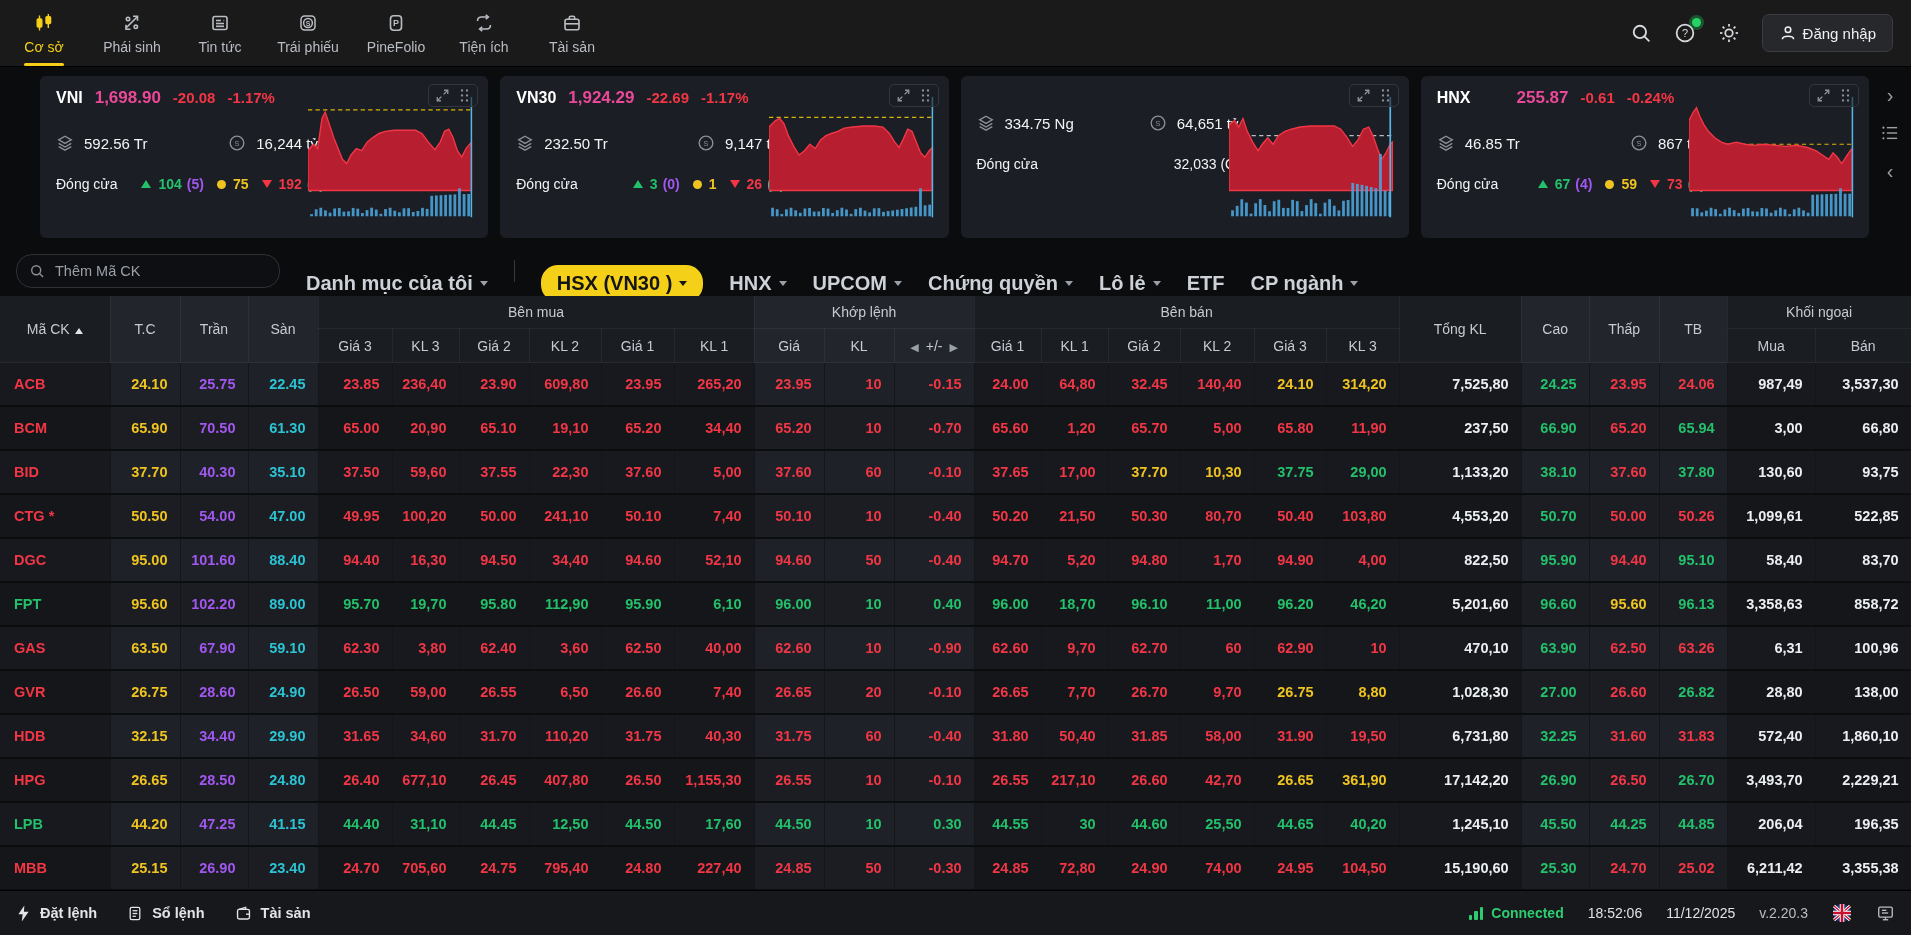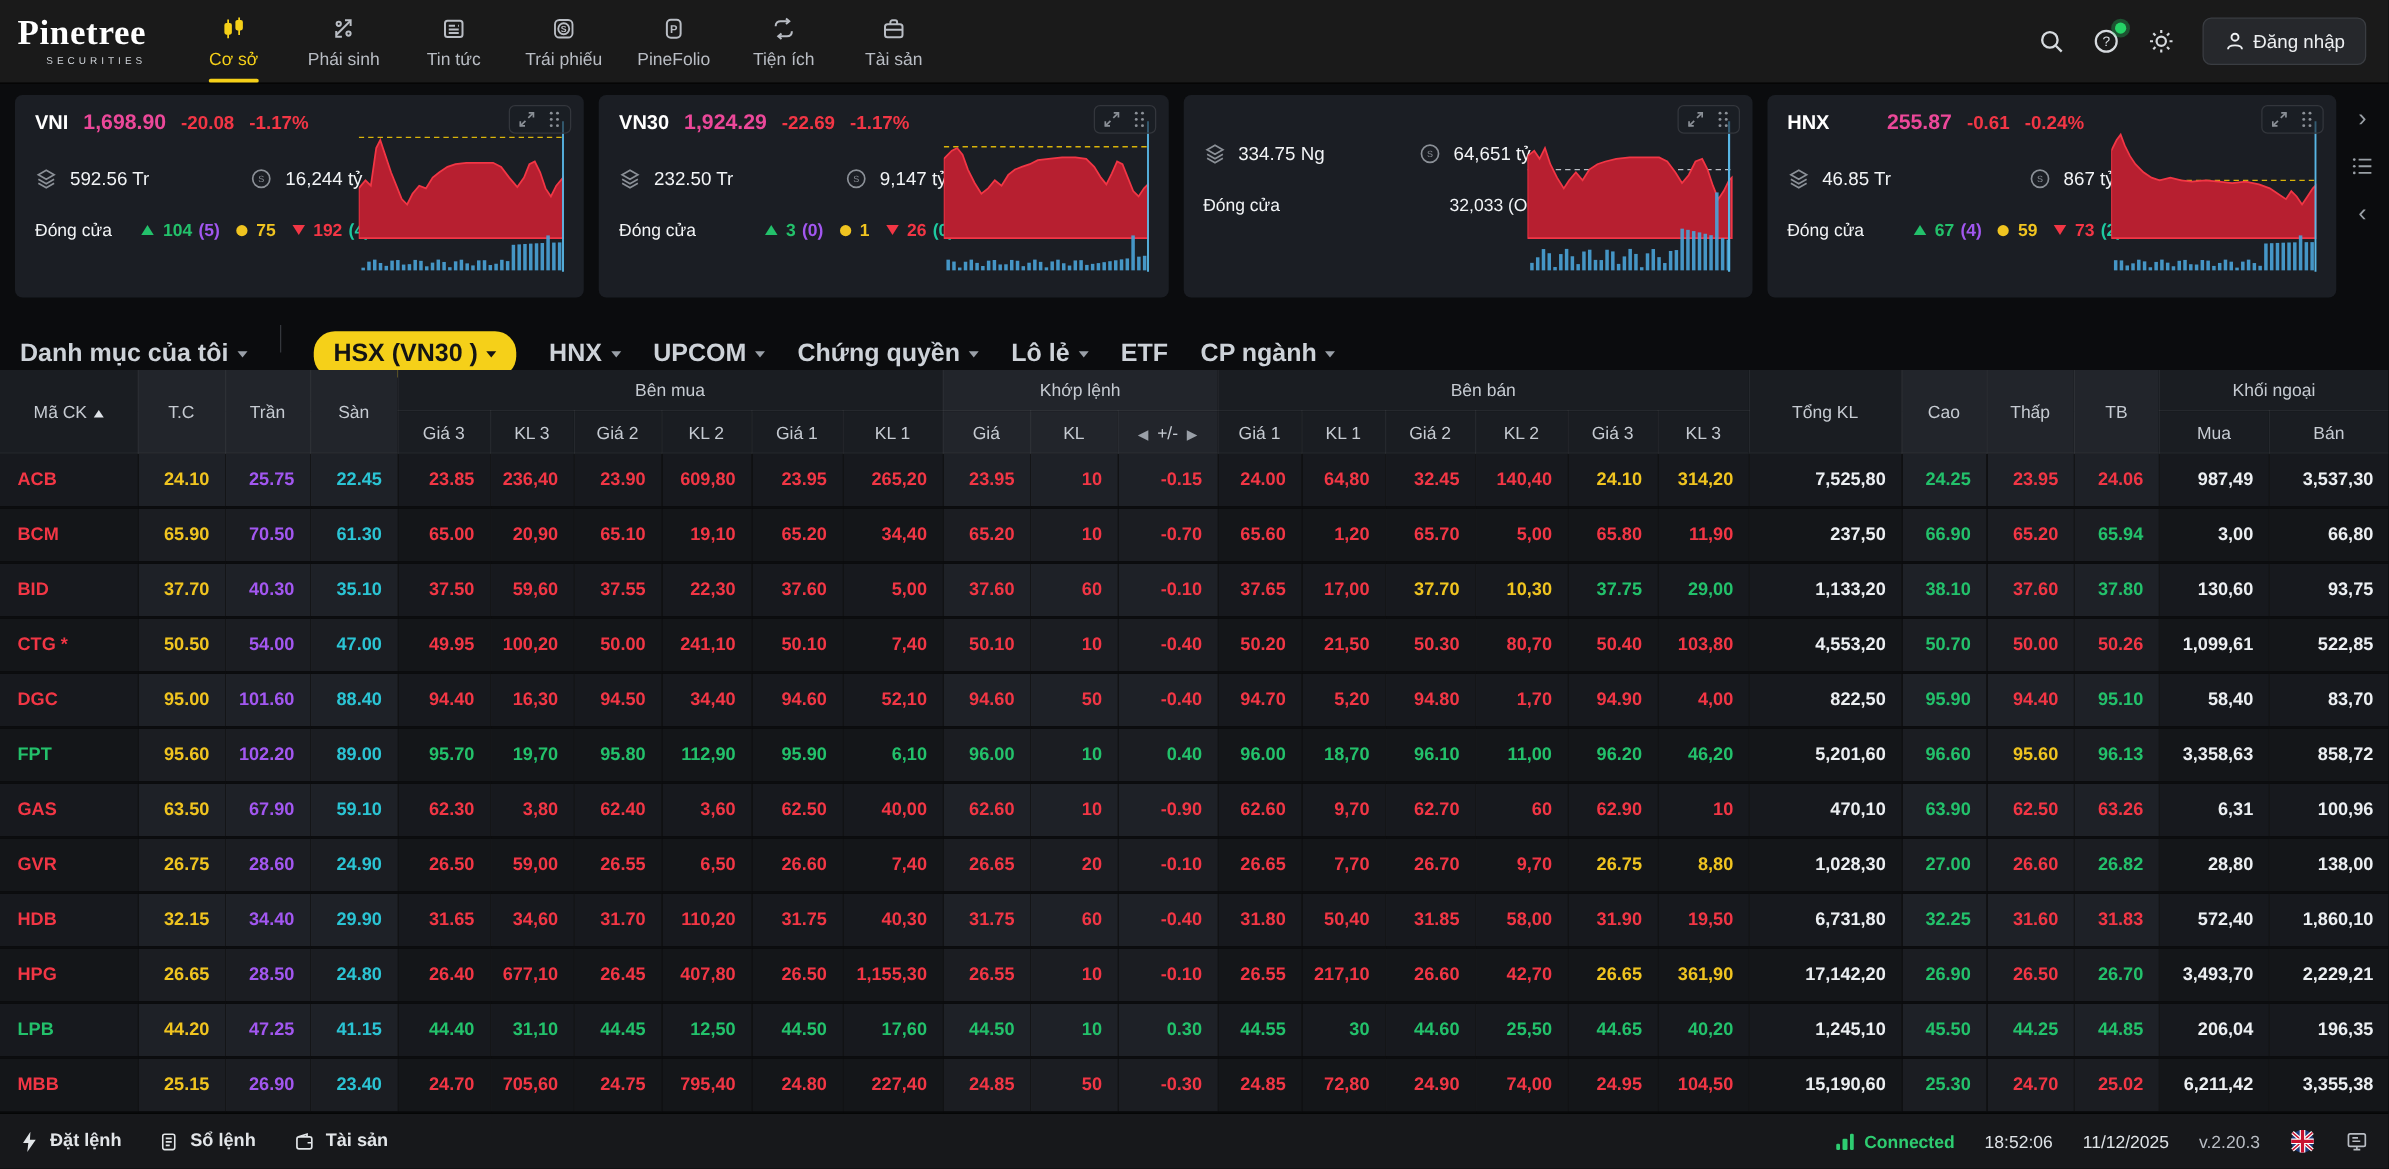--- a/index.html
+++ b/index.html
@@ -17,21 +17,21 @@
   .tab .tlabel{font-size:14px;}
   .tab.active{color:#f5d019;}
   .tab.active::after{content:"";position:absolute;bottom:0;left:50%;transform:translateX(-50%);width:40px;height:3px;background:#f5d019;border-radius:2px;}
   .nav-right{margin-left:auto;display:flex;align-items:center;gap:22px;padding-right:18px;}
   .nav-ic{position:relative;color:#d6dade;display:flex;align-items:center;cursor:pointer;}
   .nav-badge{position:absolute;top:-4px;right:-5px;width:9px;height:9px;border-radius:50%;background:#25d366;box-shadow:0 0 0 3px rgba(37,211,102,.3);}
   .login-btn{display:flex;align-items:center;gap:6px;background:#26282c;border:1px solid #3a3d42;border-radius:7px;
     padding:9px 16px;color:#eef0f2;font-size:15px;cursor:pointer;}
 
   
-  .cards-wrap{display:flex;gap:12px;padding:9px 42px 8px 12px;flex:none;position:relative;height:162px;}
+  .cards-wrap{display:flex;gap:12px;padding:9px 42px 8px 12px;flex:none;position:relative;height:162px;margin-left:28px;}
   .idx-card{flex:1;background:#1b1e24;border-radius:6px;position:relative;padding:12px 14px 10px 16px;overflow:hidden;}
   .idx-top{display:flex;align-items:baseline;gap:12px;}
   .idx-name{font-size:16px;font-weight:700;color:#fff;}
   .idx-price{font-size:17px;font-weight:700;color:#ec4899;}
   .idx-chg,.idx-pct{font-size:15px;font-weight:600;color:#f23645;}
   .idx-mid{display:flex;align-items:center;gap:10px;margin-top:26px;width:262px;}
   .idx-vol,.idx-val{display:flex;align-items:center;gap:7px;font-size:15px;color:#f2f4f6;}
   .idx-val{margin-left:auto;}
   .mid-ic{color:#8b9097;display:flex;}
   .idx-bottom{display:flex;align-items:center;margin-top:24px;font-size:14px;width:268px;}
@@ -84,24 +84,20 @@
   .sigbars{display:flex;align-items:flex-end;gap:2px;}
   .sigbars i{display:block;width:3.5px;background:#2ecc71;border-radius:1px;}
   svg{display:block;}
 </style>
 </head>
 <body>
 
 <div class="app">
 
   <div class="topnav">
-    <div class="brand">
-      <span class="brand-name">Pinetree</span>
-      <span class="brand-sub">SECURITIES</span>
-    </div>
     <div class="tabs">
       <div class="tab active">
         <span class="ticon">
             <svg width="20" height="20" viewBox="0 0 20 20" fill="currentColor" stroke="currentColor" stroke-width="1.4">
               <rect x="3.2" y="6" width="4.6" height="8" rx="1"></rect>
               <line x1="5.5" y1="2.5" x2="5.5" y2="6"></line>
               <line x1="5.5" y1="14" x2="5.5" y2="17.5"></line>
               <rect x="12" y="3.6" width="4.6" height="7" rx="1"></rect>
               <line x1="14.3" y1="1" x2="14.3" y2="3.6"></line>
               <line x1="14.3" y1="10.6" x2="14.3" y2="15"></line>
@@ -620,20 +616,29 @@
             <line x1="6.5" y1="9" x2="18" y2="9"></line>
             <circle cx="2.6" cy="15" r="1.2" fill="currentColor" stroke="none"></circle>
             <line x1="6.5" y1="15" x2="18" y2="15"></line>
           </svg>
         </span>
       <span class="rail-btn">‹</span>
     </div>
   </div>
 
   <div class="filterbar">
+    <div class="search-box">
+      <span>
+          <svg width="16" height="16" viewBox="0 0 20 20" fill="none" stroke="currentColor" stroke-width="1.8">
+            <circle cx="9" cy="9" r="5.6"></circle>
+            <line x1="13.3" y1="13.3" x2="17.6" y2="17.6"></line>
+          </svg>
+        </span>
+      <input type="text" placeholder="Thêm Mã CK" style="">
+    </div>
     <span class="flt">
         <span>Danh mục của tôi</span>
         <span class="caret"></span>
       </span>
     <span class="v-div"></span>
     <span class="flt pill">
         <span>HSX (VN30 )</span>
         <span class="caret"></span>
       </span>
     <span class="flt">

